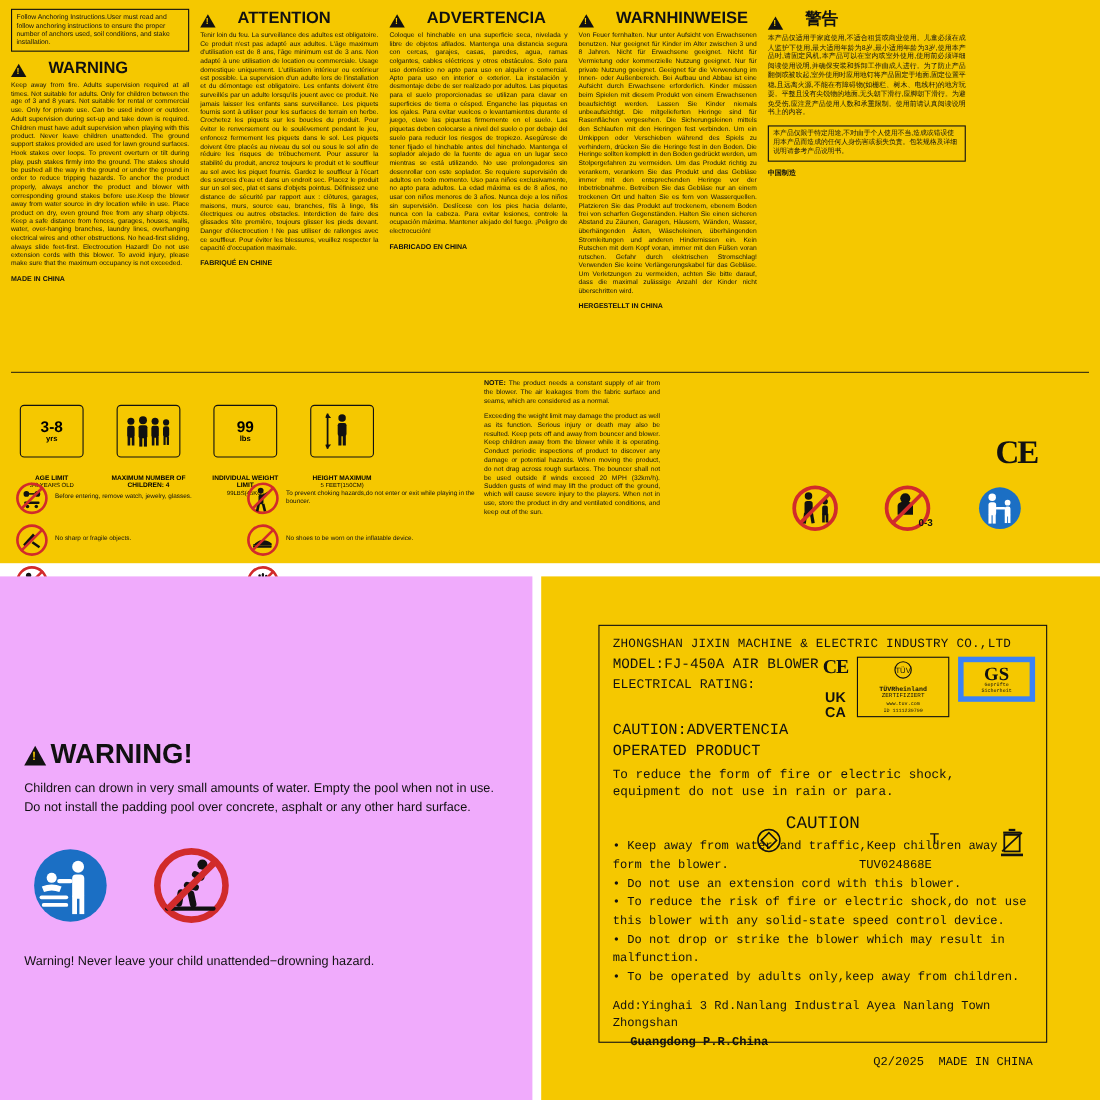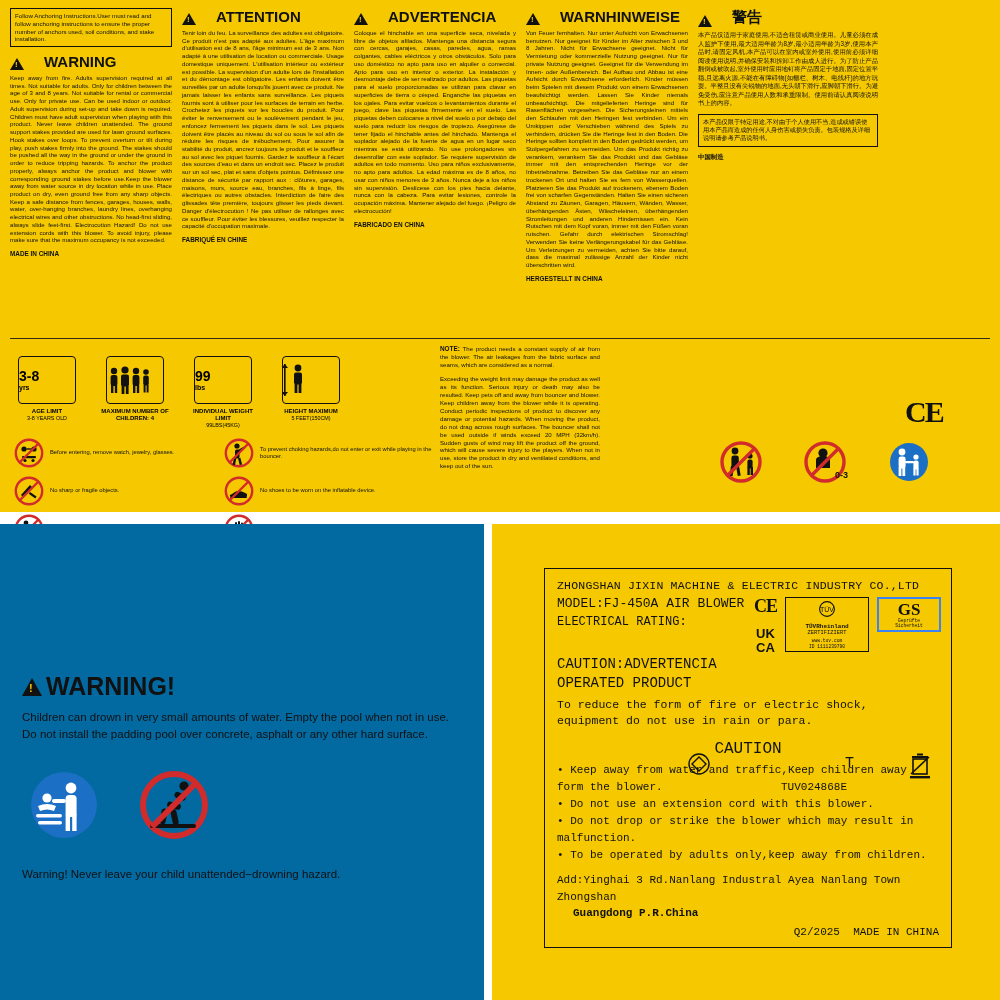--- a/index.html
+++ b/index.html
@@ -43,22 +43,22 @@
   }
 
   .divider{
     position:absolute;left:10px;right:10px;height:1px;background:#111;opacity:.85;
   }
 
   
   .iconstrip{position:absolute;left:10px;top:352px;width:420px;display:flex;gap:14px;}
   .icell{width:74px;text-align:center;}
   .ibox{
-    width:56px;height:46px;margin:4px auto;border:1.5px solid #111;border-radius:4px;
-    background:#f5c800;display:flex;flex-direction:column;align-items:flex-start;justify-content:center;
+    width:56px;height:46px;margin:16px auto;border:1.5px solid #111;border-radius:4px;
+    background:#f5c800;display:flex;flex-direction:column;align-items:center;justify-content:center;
   }
   .ibox .big{font-size:14px;font-weight:bold;line-height:1;}
   .ibox .sml{font-size:7px;font-weight:bold;line-height:1;margin-top:1px;}
   .icap{font-size:6px;font-weight:bold;margin-top:3px;line-height:1.2;}
   .icap .sub{font-weight:normal;font-size:5.4px;display:block;}
 
   
   .picrows{position:absolute;left:14px;top:438px;width:420px;}
   .prow{display:flex;margin-bottom:8px;}
   .pitem{display:flex;align-items:center;width:210px;gap:6px;}
@@ -71,21 +71,21 @@
   .notebox b{font-size:6.4px;}
 
   .ce{
     position:absolute;left:905px;top:395px;font-size:30px;font-weight:bold;color:#111;
     font-family:"Liberation Serif", serif;letter-spacing:-2px;
   }
   .bottomicons{position:absolute;left:715px;top:440px;display:flex;gap:32px;}
 
   
   .panel-bl{
-    position:absolute;left:0;top:524px;width:484px;height:476px;background:#0369a1;
+    position:absolute;left:0;top:524px;width:484px;height:476px;background:#f0abfc;
     box-sizing:border-box;padding:0 22px;
   }
   .warn-big{
     font-size:25px;font-weight:bold;color:#111;margin-top:148px;display:flex;align-items:center;gap:2px;
   }
   .warn-big .wtri{
     width:0;height:0;border-left:10px solid transparent;border-right:10px solid transparent;
     border-bottom:18px solid #111;position:relative;margin-right:2px;
   }
   .warn-big .wtri:after{content:"!";position:absolute;left:-3px;top:5px;font-size:11px;color:#f5c800;font-weight:bold;line-height:11px;}
@@ -105,21 +105,21 @@
   .plate .l1{font-size:11.5px;letter-spacing:.2px;}
   .plate .l2{font-size:13px;margin-top:4px;}
   .plate .l3{font-size:12px;margin-top:4px;}
   .plate .l4{font-size:12px;margin-top:2px;}
   .marks{position:absolute;right:10px;top:28px;display:flex;align-items:flex-start;gap:8px;}
   .ce2{font-size:18px;font-weight:bold;font-family:"Liberation Serif",serif;letter-spacing:-1px;line-height:1;}
   .ukca{font-size:13px;font-weight:bold;font-family:"Liberation Sans",sans-serif;line-height:1.05;margin-top:12px;}
   .tuvbox{border:1px solid #111;padding:2px 4px;text-align:center;width:74px;}
   .tuvbox .t1{font-size:6px;font-weight:bold;}
   .tuvbox .t2{font-size:5.4px;}
-  .gsbox{border:2px solid #3b82f6;padding:2px 6px;text-align:center;width:48px;}
+  .gsbox{border:5px solid #3b82f6;padding:2px 6px;text-align:center;width:48px;}
   .gsbox .g1{font-size:17px;font-weight:bold;font-family:"Liberation Serif",serif;line-height:1;}
   .gsbox .g2{font-size:4.6px;}
   .caution-1{font-size:14px;margin-top:26px;line-height:1.35;}
   .caution-sub{font-size:11.5px;margin-top:4px;line-height:1.45;}
   .caution-center{text-align:center;font-size:16px;margin-top:10px;}
   .bullets{font-size:11px;line-height:1.55;margin-top:4px;}
   .addr{font-size:11px;line-height:1.5;margin-top:8px;}
   .lastline{display:flex;justify-content:space-between;font-size:11px;margin-top:4px;}
   .rcm{position:absolute;left:140px;top:183px;}
   .tmark{position:absolute;left:300px;top:186px;font-size:15px;}
@@ -483,20 +483,21 @@
         <rect x="5" y="4" width="16" height="2" fill="#111"></rect>
         <rect x="10" y="1.5" width="6" height="2" fill="#111"></rect>
         <rect x="3" y="24" width="20" height="2.4" fill="#111"></rect>
         <line x1="4" y1="22" x2="22" y2="5" stroke="#111" stroke-width="1.6"></line>
       </svg>
 
       <div class="caution-center">CAUTION</div>
       <div class="bullets">
         <div>• <span>Keep away from water and traffic,Keep children away form the blower.</span></div>
         <div>• <span>Do not use an extension cord with this blower.</span></div>
+        <div>• <span>To reduce the risk of fire or electric shock,do not use this blower with any solid-state speed control device.</span></div>
         <div>• <span>Do not drop or strike the blower which may result in malfunction.</span></div>
         <div>• <span>To be operated by adults only,keep away from children.</span></div>
       </div>
 
       <div class="addr">Add:Yinghai 3 Rd.Nanlang Industral Ayea Nanlang Town Zhongshan</div>
       <div class="addr" style="margin-top:0;padding-left:16px;font-weight:bold;">Guangdong  P.R.China</div>
       <div class="lastline">
         <span></span>
         <span><span>Q2/2025</span>&nbsp;&nbsp;<span>MADE IN CHINA</span></span>
       </div>

